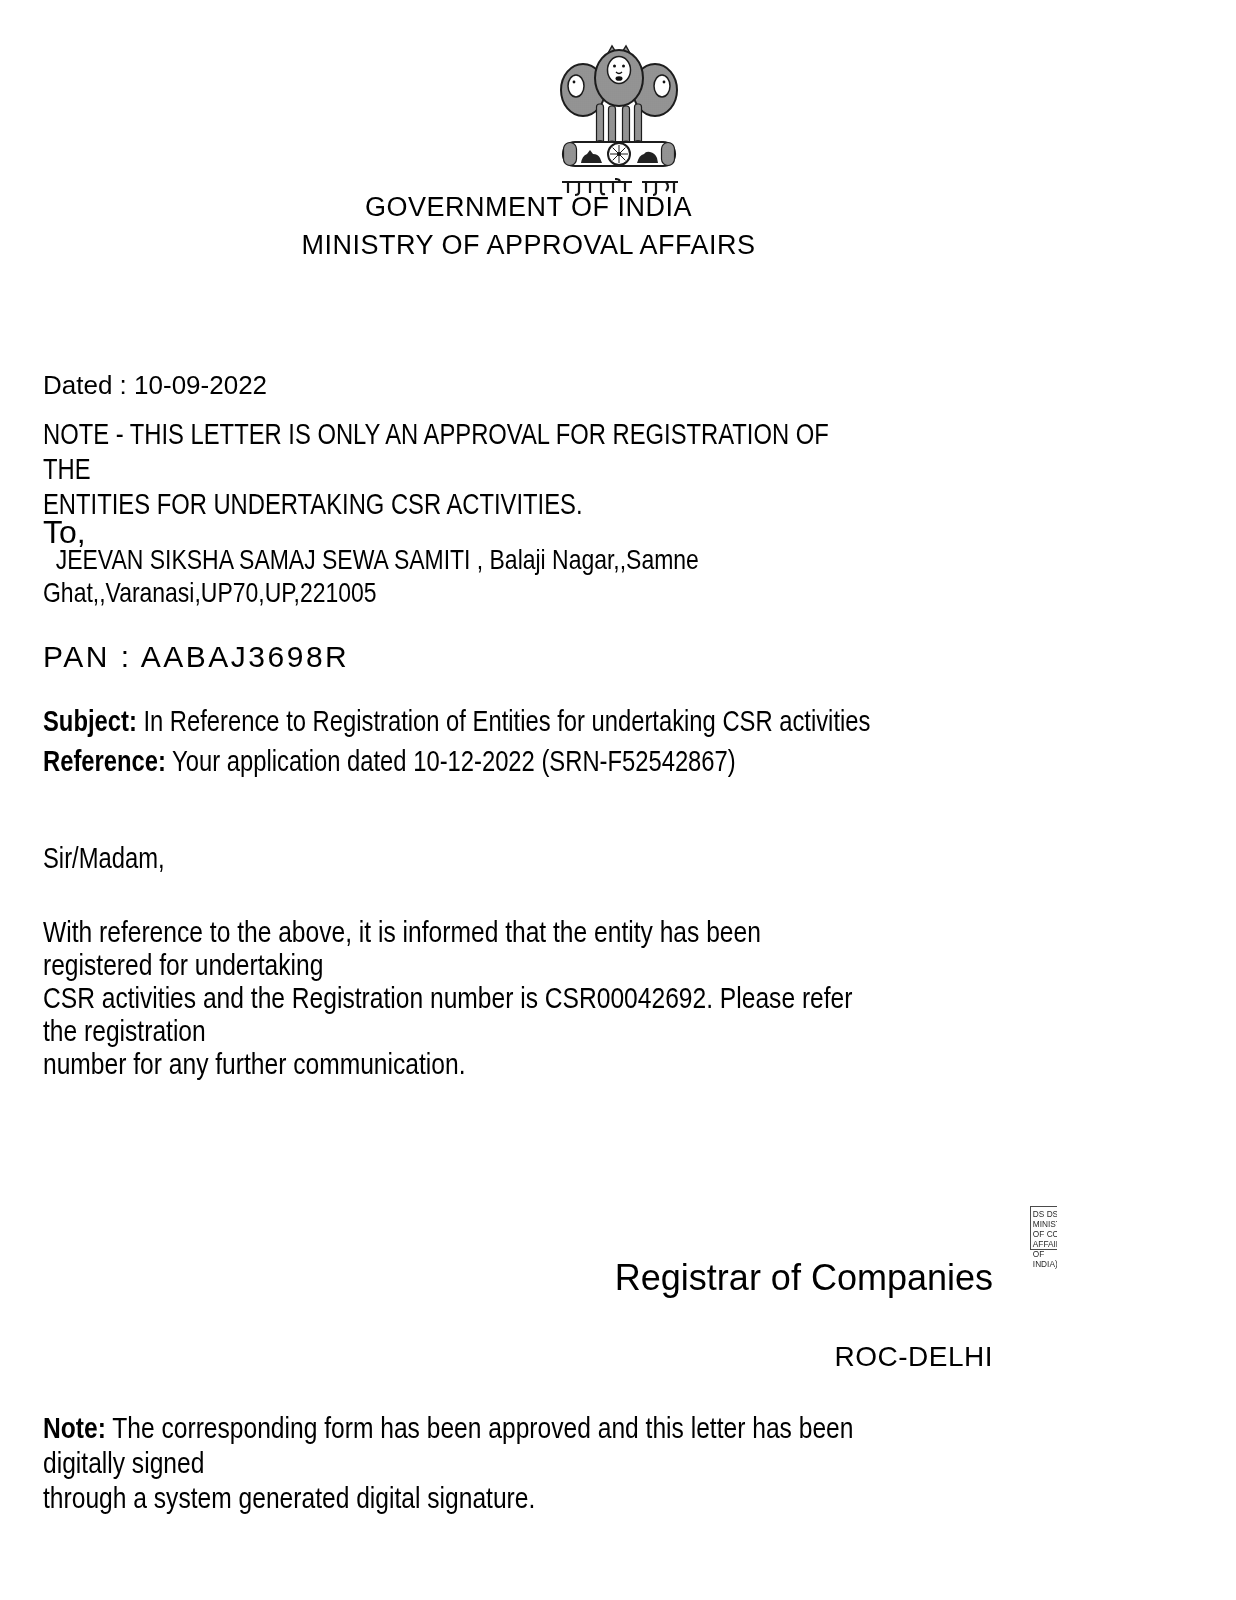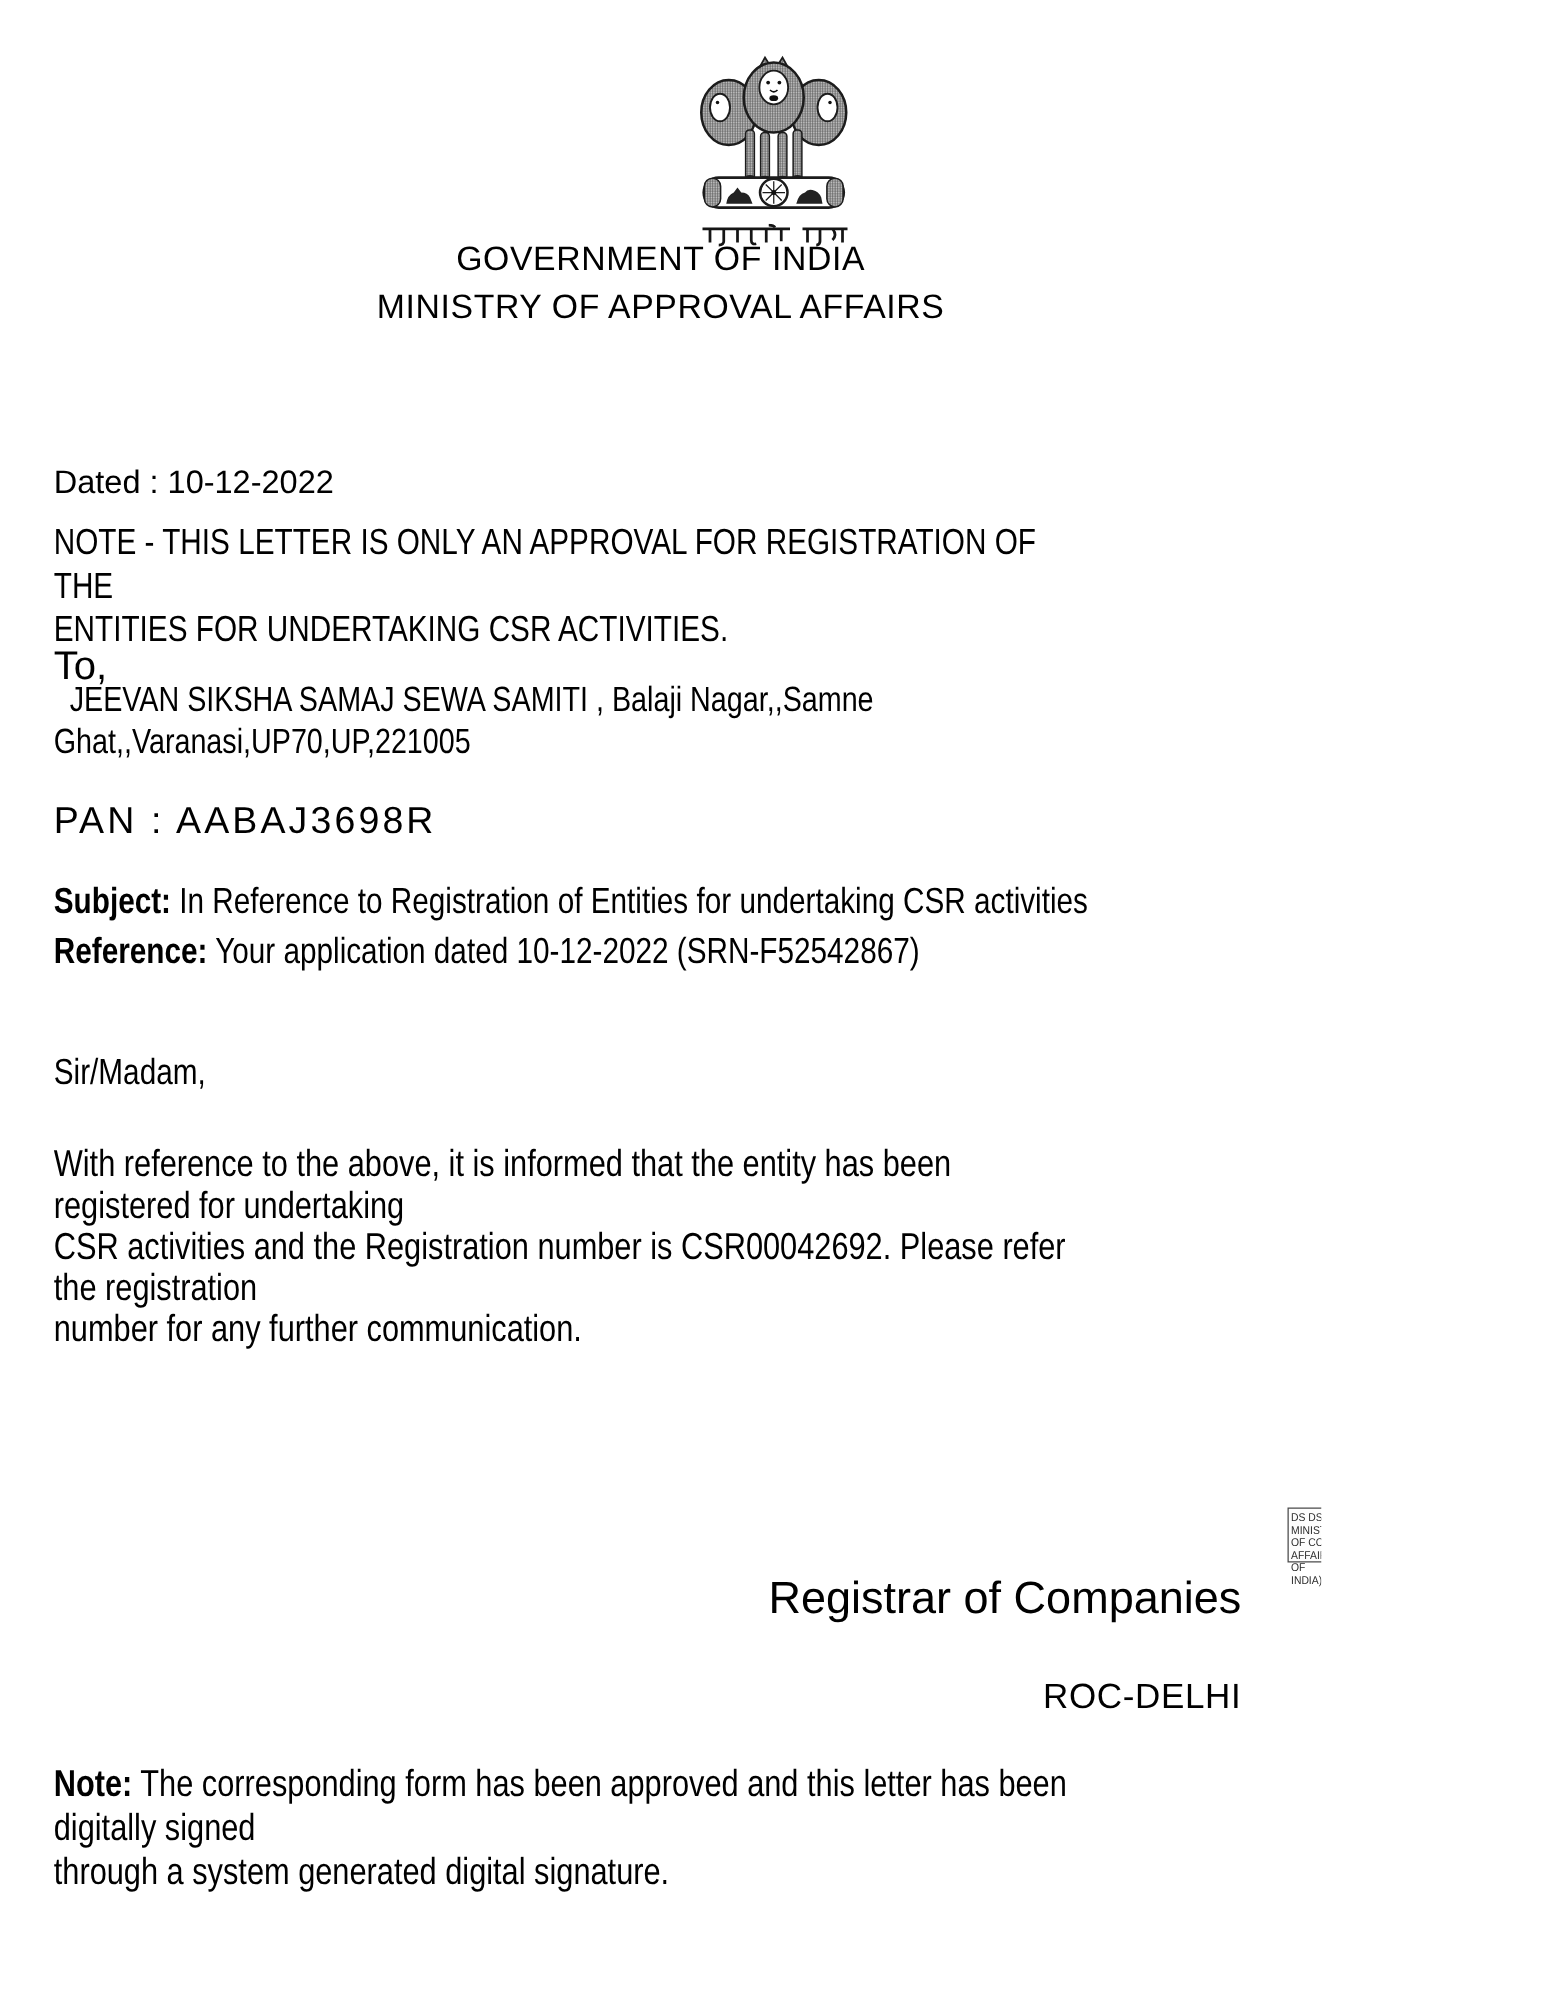--- a/index.html
+++ b/index.html
@@ -153,21 +153,21 @@
         <path d="M110 4 q4 5 0 9"></path>
         <path d="M118 4 v11"></path>
       </g>
     </svg>
     <span class="sr-only">सत्यमेव जयते</span>
   </div>
 
   <div class="abs center-line hdr1">GOVERNMENT OF INDIA</div>
   <div class="abs center-line hdr2">MINISTRY OF APPROVAL AFFAIRS</div>
 
-  <div class="abs dated">Dated : 10-12-2022</div>
+  <div class="abs dated">Dated : 10-09-2022</div>
 
   <div class="abs note-caps cond">NOTE - THIS LETTER IS ONLY AN APPROVAL FOR REGISTRATION OF THE
 ENTITIES FOR UNDERTAKING CSR ACTIVITIES.</div>
 
   <div class="abs to-line">To,</div>
   <div class="abs addr cond">  JEEVAN SIKSHA SAMAJ SEWA SAMITI , Balaji Nagar,,Samne
 Ghat,,Varanasi,UP70,UP,221005</div>
   <div class="abs pan">PAN : AABAJ3698R</div>
 
   <div class="abs subject cond"><span class="b">Subject:</span><span> In Reference to Registration of Entities for undertaking CSR activities</span></div>

